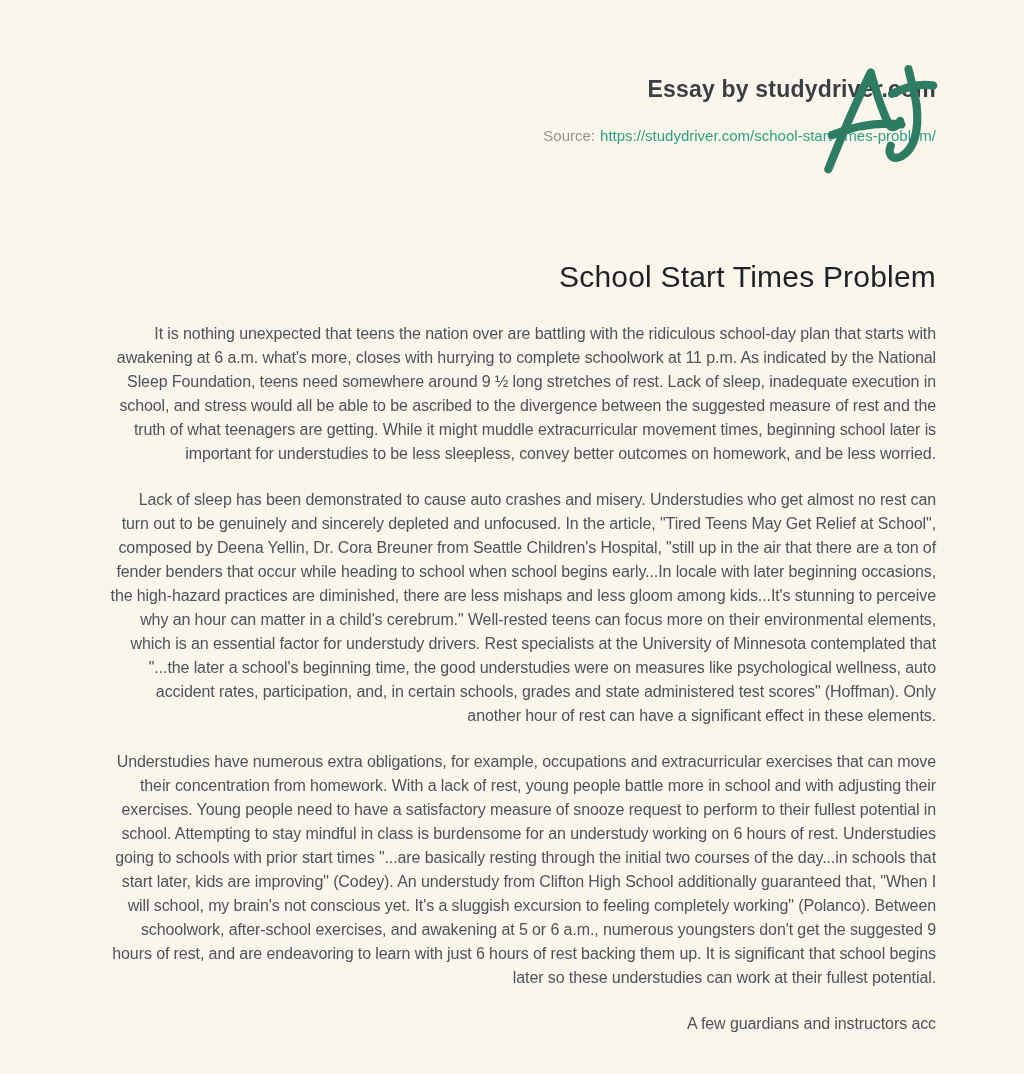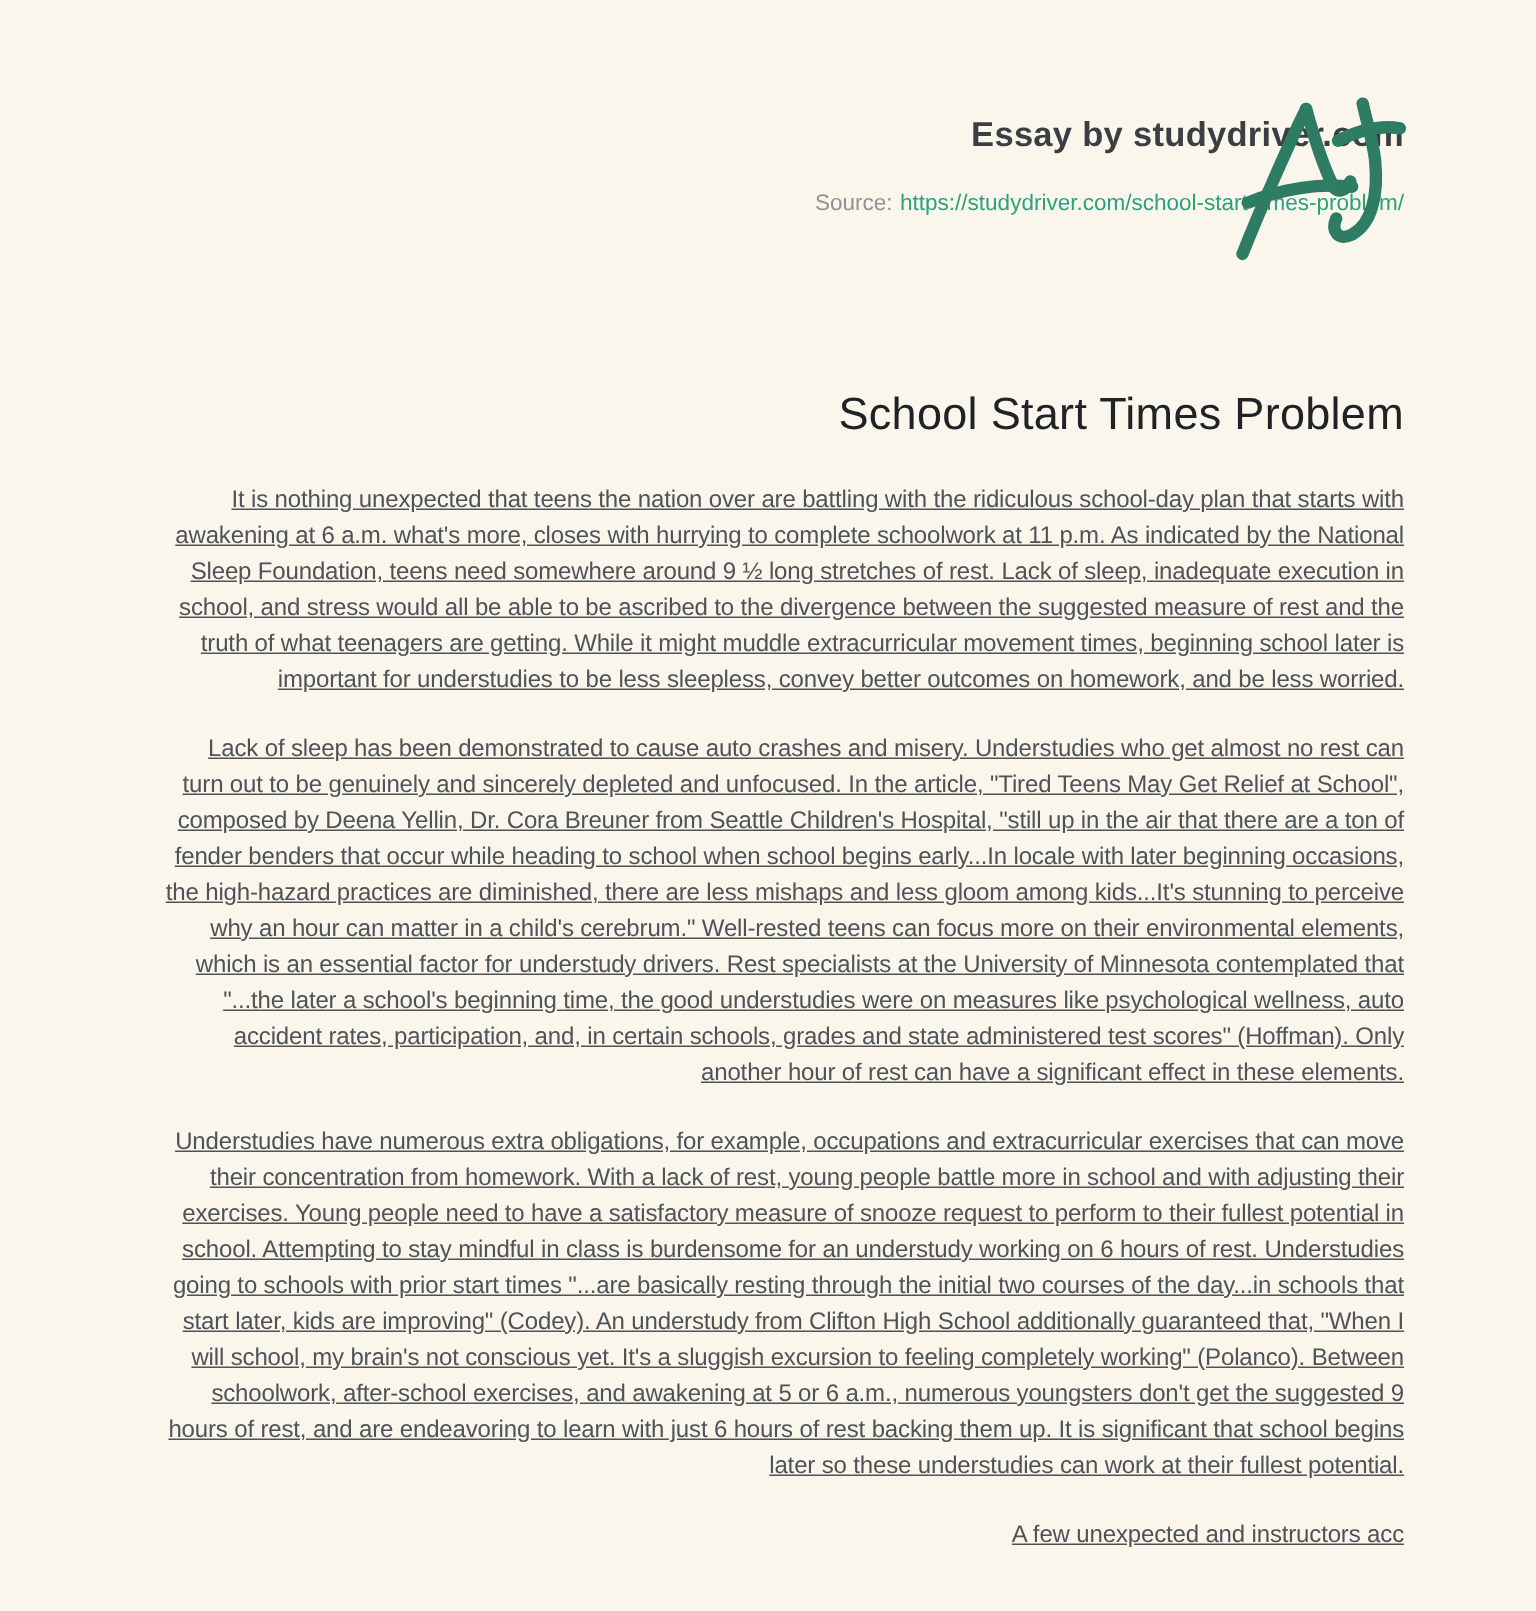--- a/index.html
+++ b/index.html
@@ -59,21 +59,20 @@
   }
   .body-text {
     margin-top: 28px;
   }
   .body-text p {
     margin: 0 0 22px 12px;
     font-size: 16px;
     line-height: 24px;
     color: #4e5357;
     letter-spacing: -0.1px;
-    text-decoration: underline;
   }
 </style>
 </head>
 <body>
 
 <div class="page">
   <div class="content">
 
     <header class="doc-header">
       <h1 class="header-title">Essay by studydriver.com</h1>
@@ -83,21 +82,21 @@
       </div>
     </header>
 
     <main>
       <h2 class="doc-title">School Start Times Problem</h2>
 
       <div class="body-text">
         <p>It is nothing unexpected that teens the nation over are battling with the ridiculous school-day plan that starts with awakening at 6 a.m. what's more, closes with hurrying to complete schoolwork at 11 p.m. As indicated by the National Sleep Foundation, teens need somewhere around 9 ½ long stretches of rest. Lack of sleep, inadequate execution in school, and stress would all be able to be ascribed to the divergence between the suggested measure of rest and the truth of what teenagers are getting. While it might muddle extracurricular movement times, beginning school later is important for understudies to be less sleepless, convey better outcomes on homework, and be less worried.</p>
         <p>Lack of sleep has been demonstrated to cause auto crashes and misery. Understudies who get almost no rest can turn out to be genuinely and sincerely depleted and unfocused. In the article, "Tired Teens May Get Relief at School", composed by Deena Yellin, Dr. Cora Breuner from Seattle Children's Hospital, "still up in the air that there are a ton of fender benders that occur while heading to school when school begins early...In locale with later beginning occasions, the high-hazard practices are diminished, there are less mishaps and less gloom among kids...It's stunning to perceive why an hour can matter in a child's cerebrum." Well-rested teens can focus more on their environmental elements, which is an essential factor for understudy drivers. Rest specialists at the University of Minnesota contemplated that "...the later a school's beginning time, the good understudies were on measures like psychological wellness, auto accident rates, participation, and, in certain schools, grades and state administered test scores" (Hoffman). Only another hour of rest can have a significant effect in these elements.</p>
         <p>Understudies have numerous extra obligations, for example, occupations and extracurricular exercises that can move their concentration from homework. With a lack of rest, young people battle more in school and with adjusting their exercises. Young people need to have a satisfactory measure of snooze request to perform to their fullest potential in school. Attempting to stay mindful in class is burdensome for an understudy working on 6 hours of rest. Understudies going to schools with prior start times "...are basically resting through the initial two courses of the day...in schools that start later, kids are improving" (Codey). An understudy from Clifton High School additionally guaranteed that, "When I will school, my brain's not conscious yet. It's a sluggish excursion to feeling completely working" (Polanco). Between schoolwork, after-school exercises, and awakening at 5 or 6 a.m., numerous youngsters don't get the suggested 9 hours of rest, and are endeavoring to learn with just 6 hours of rest backing them up. It is significant that school begins later so these understudies can work at their fullest potential.</p>
-        <p>A few unexpected and instructors acc</p>
+        <p>A few guardians and instructors acc</p>
       </div>
     </main>
 
   </div>
 
   <svg class="logo-svg" viewBox="14 6 102 95" fill="none" stroke="#2e7c64" stroke-width="7" stroke-linecap="round" preserveAspectRatio="xMidYMid meet" aria-hidden="true">
     <path d="M22 97 C 32 72 48 35 58 15"></path>
     <path d="M58 15 C 63 33 68 48 73 58 C 75 63 80 62 83 56"></path>
     <path d="M25 68 C 45 60 66 57 84 59"></path>
     <path d="M90 12 C 93 25 96 35 97 44 C 99 64 95 80 84 86 C 76 90 72 84 75 77"></path>

